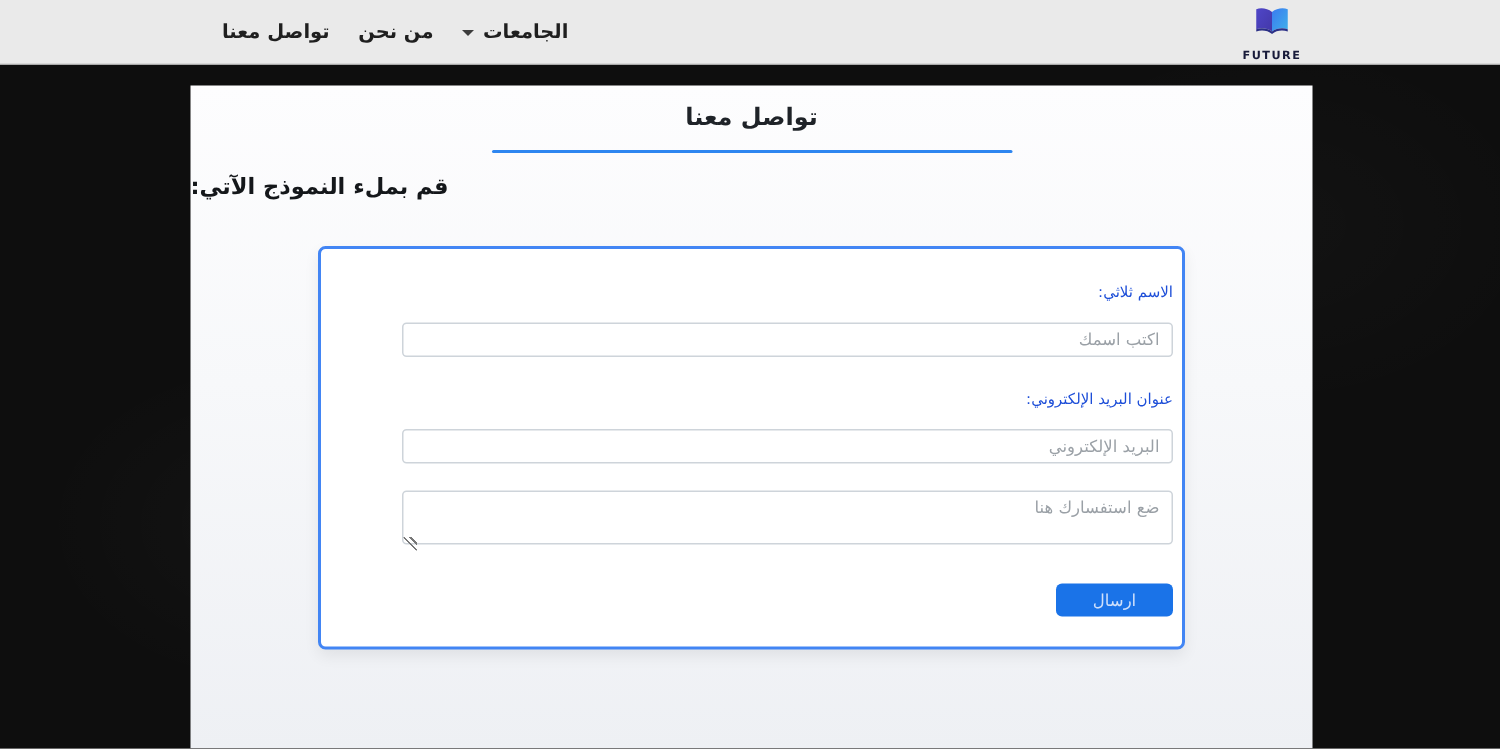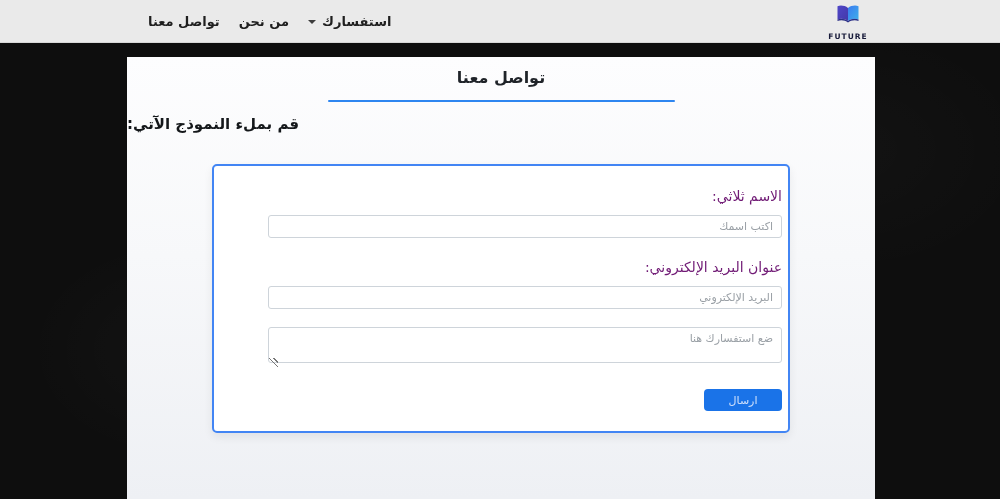--- a/index.html
+++ b/index.html
@@ -60,21 +60,21 @@
 
   
   .form-card {
     width:578px; margin:31px auto 0; background:#ffffff;
     border:2px solid #4285f4; border-radius:5px;
     box-shadow:0 4px 10px rgba(0,0,0,0.07);
     direction:rtl;
     padding:19px 6px 20px 54px;
   }
   .field-label {
-    font-size:14px; color:#701a75; line-height:22px; margin-bottom:8px; direction:rtl;
+    font-size:10px; color:#1d4ed8; line-height:22px; margin-bottom:8px; direction:rtl;
   }
   .text-input {
     width:100%; height:23px; border:1px solid #ced4da; border-radius:3px;
     background:#fff; direction:rtl; padding:0 8px; font-size:11px; color:#495057;
     outline:none; margin-bottom:18px; display:block;
     font-family:"DejaVu Sans", sans-serif;
   }
   .text-input::placeholder, .text-area::placeholder { color:#9aa0a6; opacity:1; }
   .textarea-wrap { position:relative; margin-bottom:26px; }
   .text-area {
@@ -97,21 +97,21 @@
   }
 </style>
 </head>
 <body>
 
 <div class="screen">
 
   <div class="navbar">
     <div class="nav-links">
       <div class="nav-link">
-        <span>استفسارك</span>
+        <span>الجامعات</span>
         <span class="caret"></span>
       </div>
       <div class="nav-link">
         <span>من نحن</span>
       </div>
       <div class="nav-link">
         <span>تواصل معنا</span>
       </div>
     </div>
 

